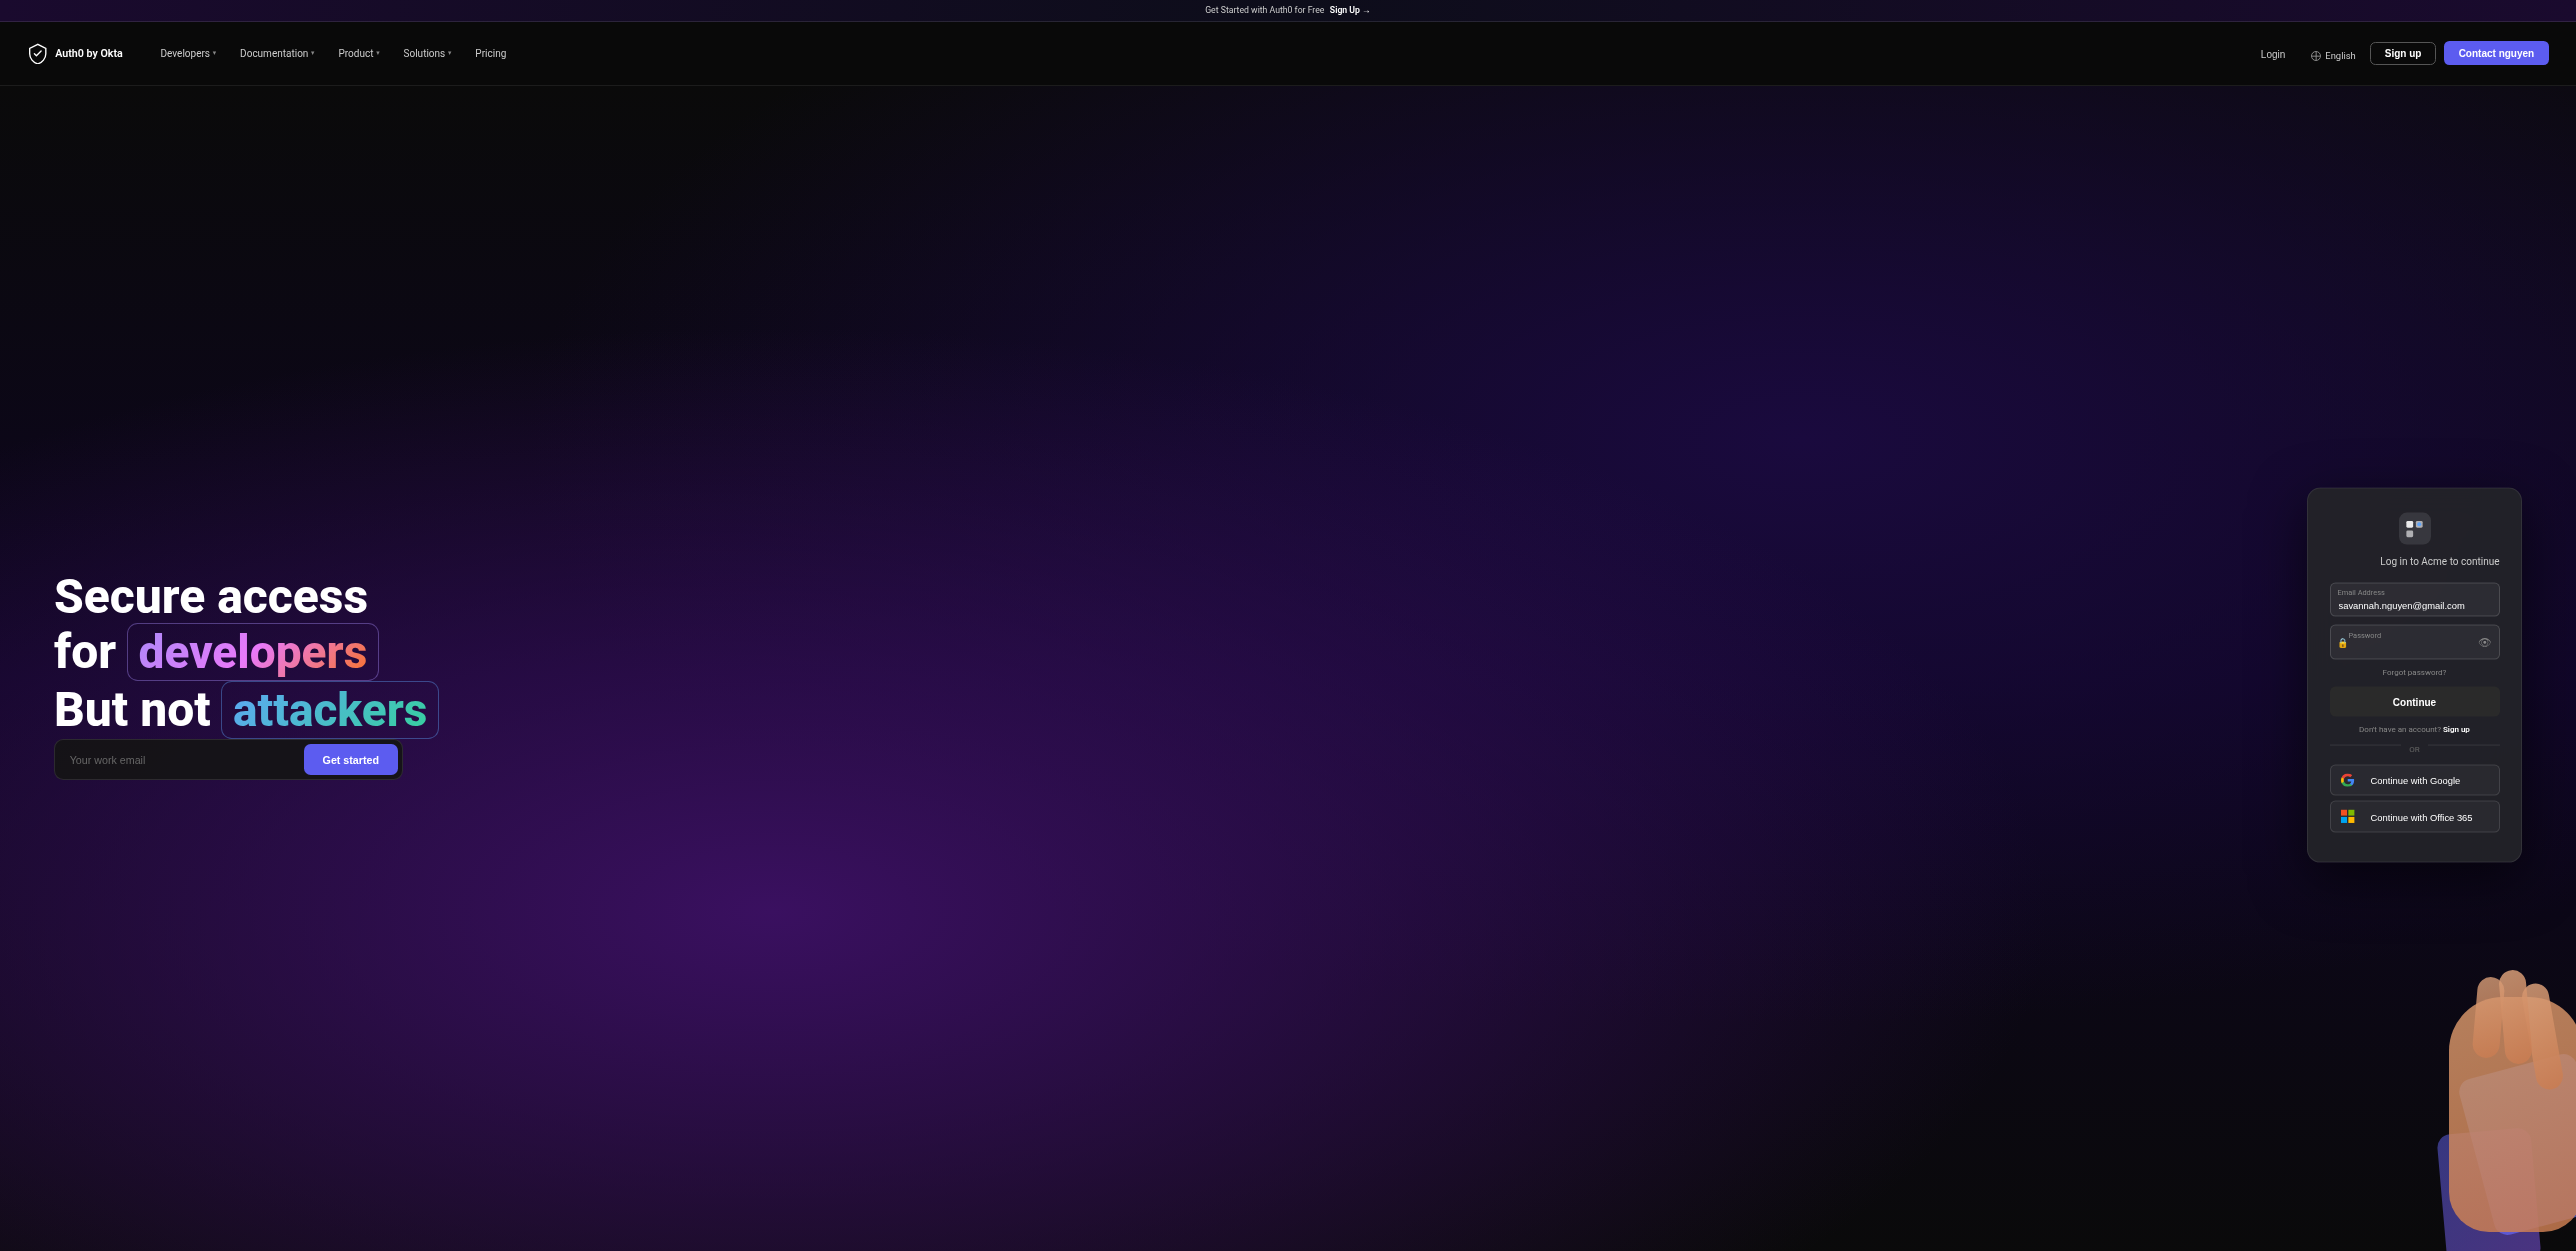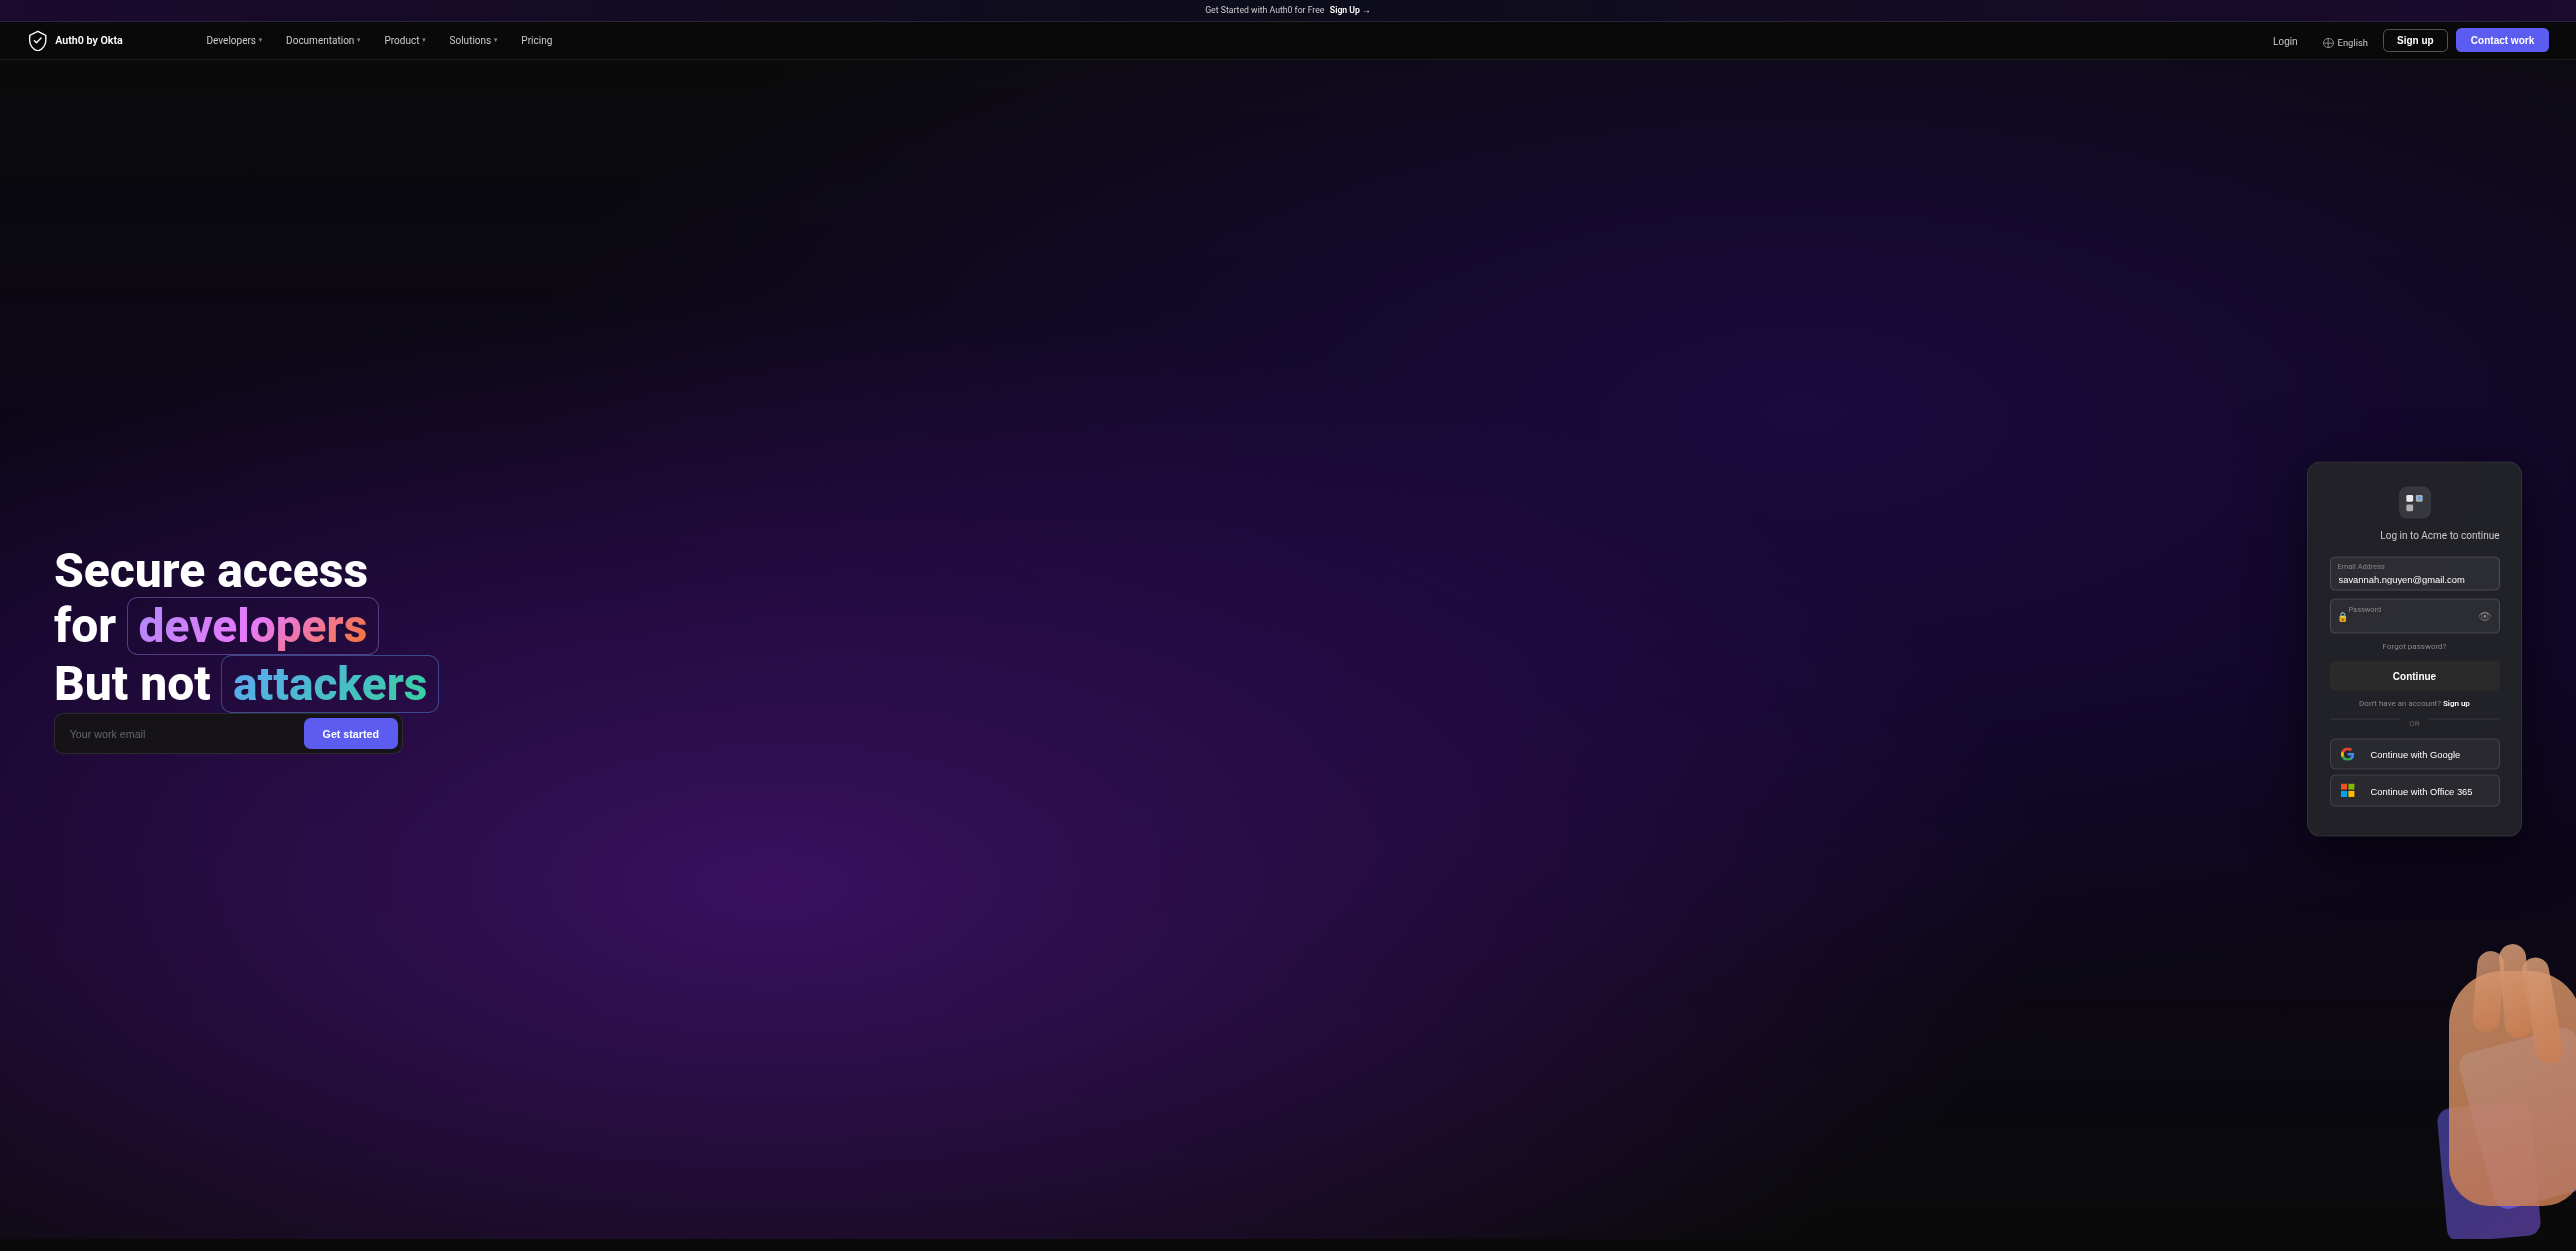--- a/index.html
+++ b/index.html
@@ -30,26 +30,25 @@
       color: #fff;
       font-weight: 600;
       text-decoration: none;
     }
 
     
     .navbar {
       display: flex;
       align-items: center;
       padding: 0 27px;
-      height: 38px;
+      height: 64px;
       background: rgba(10,10,10,0.95);
       border-bottom: 0.7px solid rgba(255,255,255,0.08);
       position: relative;
       z-index: 100;
-      gap: 46px;
     }
     .logo {
       display: flex;
       align-items: center;
       gap: 6.7px;
       text-decoration: none;
       color: #fff;
       font-weight: 600;
       font-size: 10.7px;
       margin-right: 27px;
@@ -466,21 +465,21 @@
     </div>
   </div>
 
   <div class="nav-right">
     <button class="btn-login">Login</button>
     <div class="lang-btn">
       <span class="globe-icon"></span>
       <span>English</span>
     </div>
     <button class="btn-signup">Sign up</button>
-    <button class="btn-contact">Contact work</button>
+    <button class="btn-contact">Contact nguyen</button>
   </div>
 </nav>
 
 <section class="hero">
   <div class="hero-left">
     <h1 class="hero-title">
       <div class="line1">Secure access</div>
       <div class="line2">
         <span>for</span>
         <span class="word-developers">developers</span>

